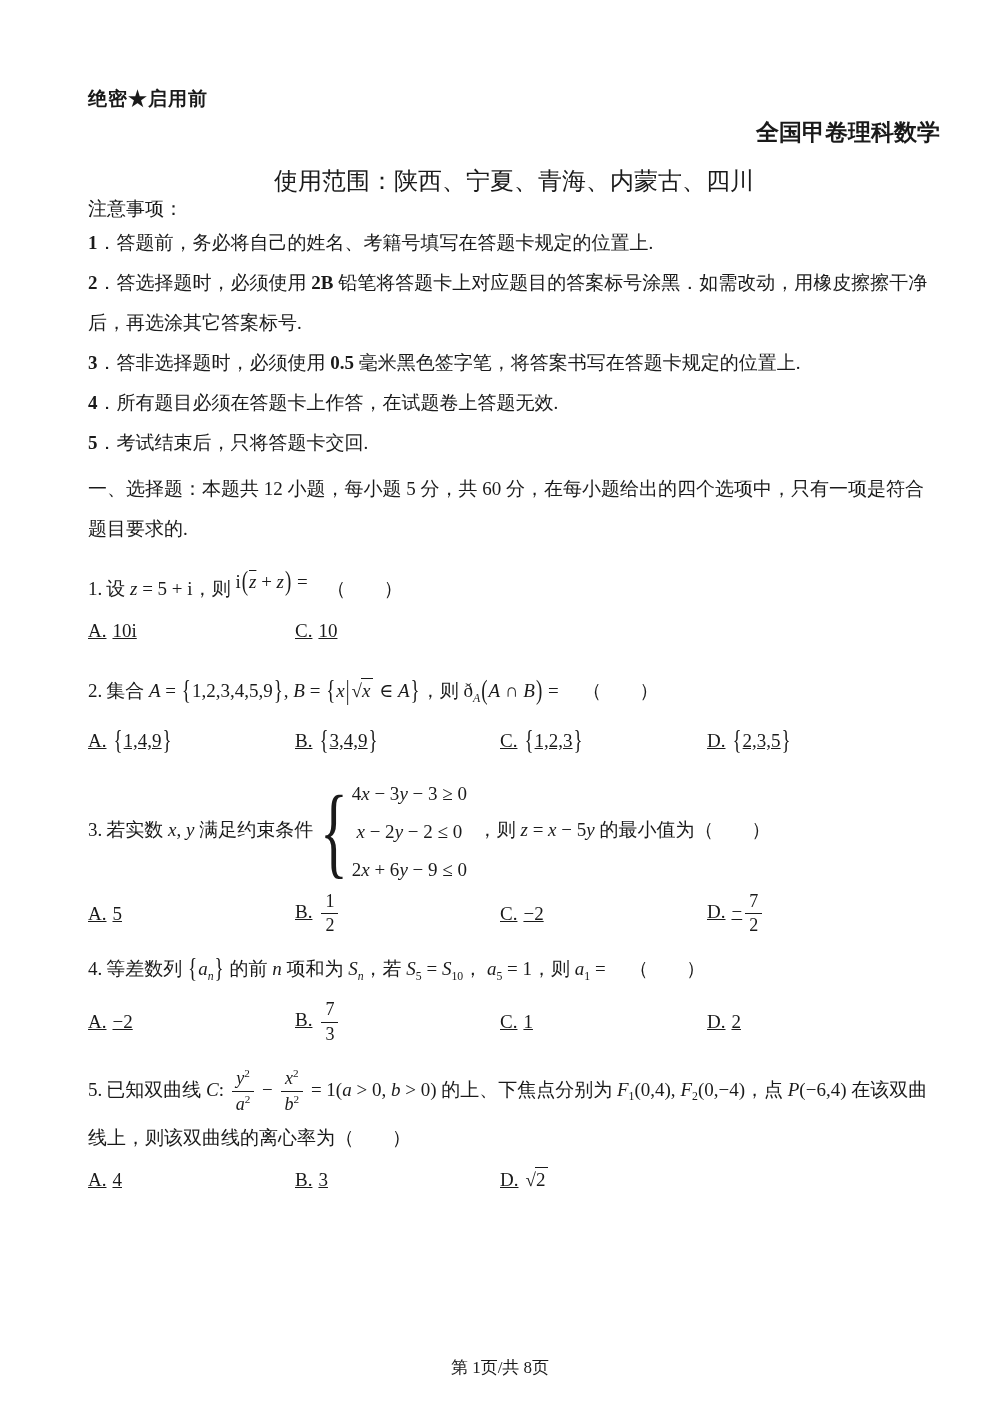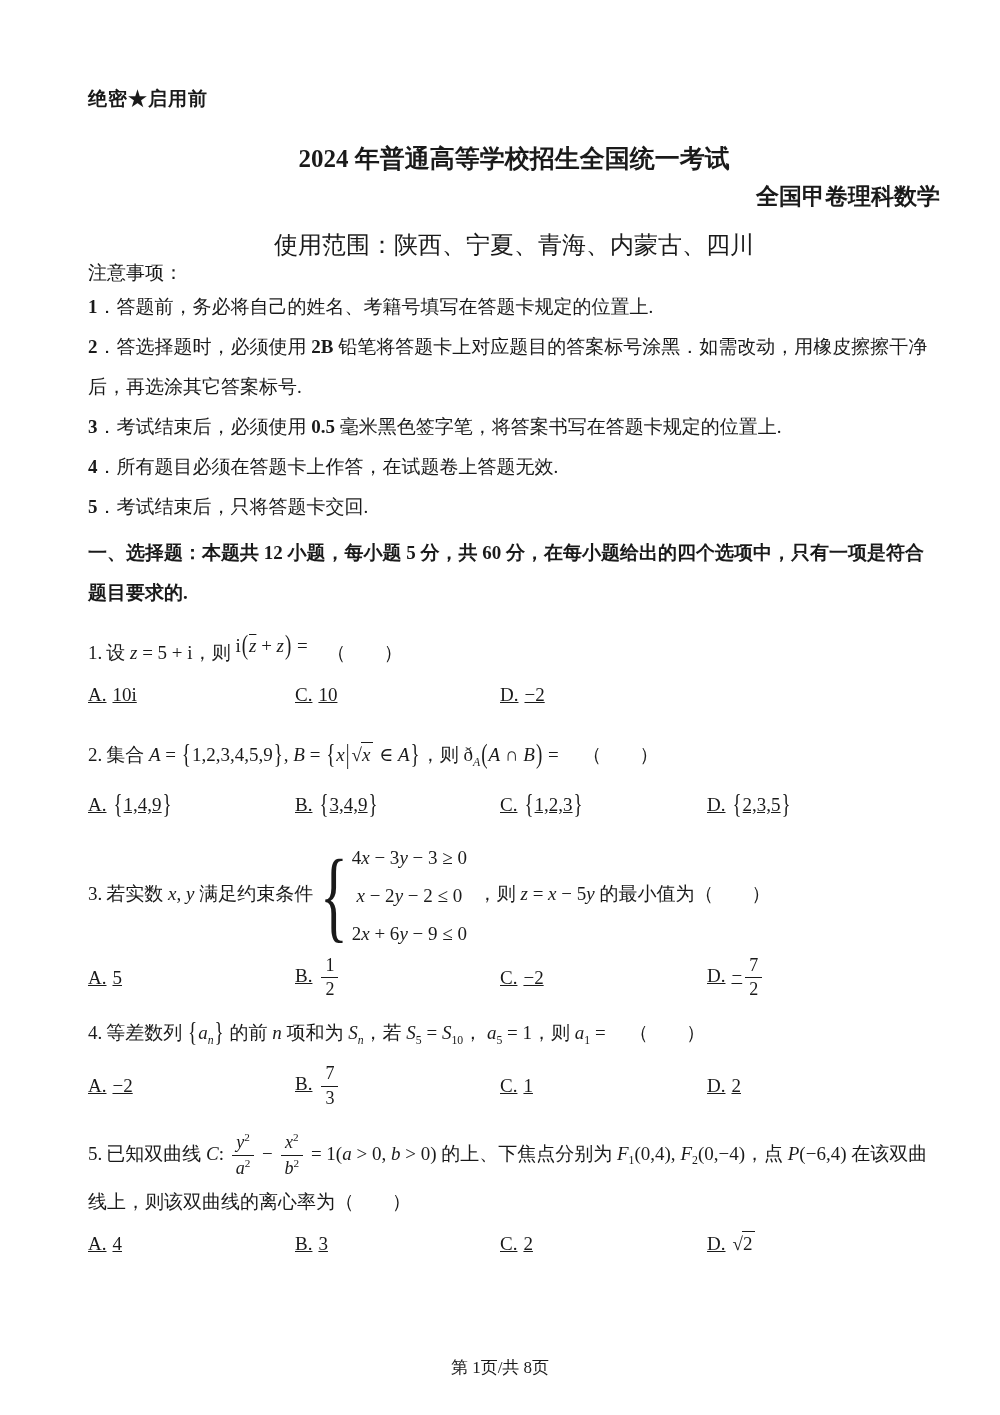--- a/index.html
+++ b/index.html
@@ -11,21 +11,21 @@
   }
   .page { padding:86px 60px 0 88px; font-size:19px; }
 
   .classified { font-size:19px; font-weight:bold; letter-spacing:1px; }
   .title { text-align:center; font-size:25px; font-weight:bold; margin-top:30px; line-height:34px; }
   .subtitle { text-align:right; font-size:23px; font-weight:bold; margin-top:6px; line-height:30px; }
   .scope { text-align:center; font-size:24px; margin-top:20px; line-height:26px; }
 
   .notice-heading { margin-top:1px; line-height:28px; font-size:19px; }
   .notice-item { line-height:40px; font-size:19px; }
-  .section-heading { margin-top:6px; line-height:40px; font-size:19px; font-weight:bold; }
+  .section-heading { margin-top:6px; line-height:40px; font-size:19px; font-weight:normal; }
 
   .question { margin-top:20px; }
   .q-3 { margin-top:14px; }
   .q-4 { margin-top:12px; }
   .q-5 { margin-top:22px; }
   .stem { line-height:40px; }
   .qnum { margin-right:4px; }
   .opts { display:grid; grid-template-columns:207px 205px 207px 1fr; align-items:center; line-height:40px; margin-top:2px;text-decoration:underline; }
   .opt { white-space:nowrap; }
   .olabel { margin-right:6px; }
@@ -49,41 +49,39 @@
   .crows { display:inline-block; text-align:center; }
   .crow { display:block; line-height:38px; white-space:nowrap; }
 
   .footer { position:absolute; left:0; right:0; top:1356px; text-align:center; font-size:17px; }
 </style>
 </head>
 <body>
 
 <div class="page">
   <div class="classified">绝密★启用前</div>
-  <h1 class="title">2024 年普通高等学校招生全国统一考试</h1>
   <h2 class="subtitle">全国甲卷理科数学</h2>
   <div class="scope">使用范围：陕西、宁夏、青海、内蒙古、四川</div>
 
   <div class="notice-heading">注意事项：</div>
   <div id="notices">
       <div class="notice-item"><span class="mb">1</span><span class="mr">．答题前，务必将自己的姓名、考籍号填写在答题卡规定的位置上.</span></div>
       <div class="notice-item"><span class="mb">2</span><span class="mr">．答选择题时，必须使用 </span><span class="mb">2B</span><span class="mr"> 铅笔将答题卡上对应题目的答案标号涂黑．如需改动，用橡皮擦擦干净后，再选涂其它答案标号.</span></div>
-      <div class="notice-item"><span class="mb">3</span><span class="mr">．考试结束后，必须使用 </span><span class="mb">0.5</span><span class="mr"> 毫米黑色签字笔，将答案书写在答题卡规定的位置上.</span></div>
+      <div class="notice-item"><span class="mb">3</span><span class="mr">．答非选择题时，必须使用 </span><span class="mb">0.5</span><span class="mr"> 毫米黑色签字笔，将答案书写在答题卡规定的位置上.</span></div>
       <div class="notice-item"><span class="mb">4</span><span class="mr">．所有题目必须在答题卡上作答，在试题卷上答题无效.</span></div>
       <div class="notice-item"><span class="mb">5</span><span class="mr">．考试结束后，只将答题卡交回.</span></div>
     </div>
 
   <div class="section-heading">一、选择题：本题共 12 小题，每小题 5 分，共 60 分，在每小题给出的四个选项中，只有一项是符合题目要求的.</div>
   <div id="questions">
       <div class="question q-1">
         <div class="stem"><span class="qnum">1.</span><span class="mr">设 </span><span class="mi">z</span><span class="mr"> = 5 + i</span><span class="mr">，则 </span><span class="raise"><span class="mr">i</span><span class="tall">(</span><span class="mi ov">z</span><span class="mr"> + </span><span class="mi">z</span><span class="tall">)</span><span class="mr"> = </span></span><span class="mr">　（　　）</span></div>
         <div class="opts">
           <div class="opt"><span class="olabel">A.</span><span class="ocontent"><span class="mr">10i</span></span></div>
           <div class="opt"><span class="olabel">C.</span><span class="ocontent"><span class="mr">10</span></span></div>
-          <div class="opt"><span class="olabel">D.</span><span class="ocontent"><span class="mr">−2</span></span></div>
         </div>
       </div>
       <div class="question q-2">
         <div class="stem"><span class="qnum">2.</span><span class="mr">集合 </span><span class="mi">A</span><span class="mr"> = </span><span class="tall">{</span><span class="mr">1,2,3,4,5,9</span><span class="tall">}</span><span class="mr">, </span><span class="mi">B</span><span class="mr"> = </span><span class="tall">{</span><span class="mi">x</span><span class="tall">|</span><span class="sqrt"><span class="rr">√</span><span class="rc"><span class="mi">x</span></span></span><span class="mr"> ∈ </span><span class="mi">A</span><span class="tall">}</span><span class="mr">，则 </span><span class="mr">ð</span><sub class="mi ms">A</sub><span class="tall">(</span><span class="mi">A</span><span class="mr"> ∩ </span><span class="mi">B</span><span class="tall">)</span><span class="mr"> = 　（　　）</span></div>
         <div class="opts">
           <div class="opt"><span class="olabel">A.</span><span class="ocontent"><span class="tall">{</span><span class="mr">1,4,9</span><span class="tall">}</span></span></div>
           <div class="opt"><span class="olabel">B.</span><span class="ocontent"><span class="tall">{</span><span class="mr">3,4,9</span><span class="tall">}</span></span></div>
           <div class="opt"><span class="olabel">C.</span><span class="ocontent"><span class="tall">{</span><span class="mr">1,2,3</span><span class="tall">}</span></span></div>
           <div class="opt"><span class="olabel">D.</span><span class="ocontent"><span class="tall">{</span><span class="mr">2,3,5</span><span class="tall">}</span></span></div>
         </div>
@@ -111,20 +109,19 @@
           <div class="opt"><span class="olabel">B.</span><span class="ocontent"><span class="frac"><span class="fn"><span class="mr">7</span></span><span class="fd"><span class="mr">3</span></span></span></span></div>
           <div class="opt"><span class="olabel">C.</span><span class="ocontent"><span class="mr">1</span></span></div>
           <div class="opt"><span class="olabel">D.</span><span class="ocontent"><span class="mr">2</span></span></div>
         </div>
       </div>
       <div class="question q-5">
         <div class="stem"><span class="qnum">5.</span><span class="mr">已知双曲线 </span><span class="mi">C</span><span class="mr">: </span><span class="frac"><span class="fn"><span class="mi">y</span><sup class="mr ms">2</sup></span><span class="fd"><span class="mi">a</span><sup class="mr ms">2</sup></span></span><span class="mr"> − </span><span class="frac"><span class="fn"><span class="mi">x</span><sup class="mr ms">2</sup></span><span class="fd"><span class="mi">b</span><sup class="mr ms">2</sup></span></span><span class="mr"> = 1(</span><span class="mi">a</span><span class="mr"> &gt; 0, </span><span class="mi">b</span><span class="mr"> &gt; 0) 的上、下焦点分别为 </span><span class="mi">F</span><sub class="mr ms">1</sub><span class="mr">(0,4), </span><span class="mi">F</span><sub class="mr ms">2</sub><span class="mr">(0,−4)，点 </span><span class="mi">P</span><span class="mr">(−6,4) 在该双曲线上，则该双曲线的离心率为（　　）</span></div>
         <div class="opts">
           <div class="opt"><span class="olabel">A.</span><span class="ocontent"><span class="mr">4</span></span></div>
           <div class="opt"><span class="olabel">B.</span><span class="ocontent"><span class="mr">3</span></span></div>
-          <div class="opt"><span class="olabel">C.</span><span class="ocontent"><span class="mr">2</span></span></div>
           <div class="opt"><span class="olabel">D.</span><span class="ocontent"><span class="sqrt"><span class="rr">√</span><span class="rc"><span class="mr">2</span></span></span></span></div>
         </div>
       </div>
     </div>
 </div>
 
 <div class="footer">第 1页/共 8页</div>
 
 </body></html>

